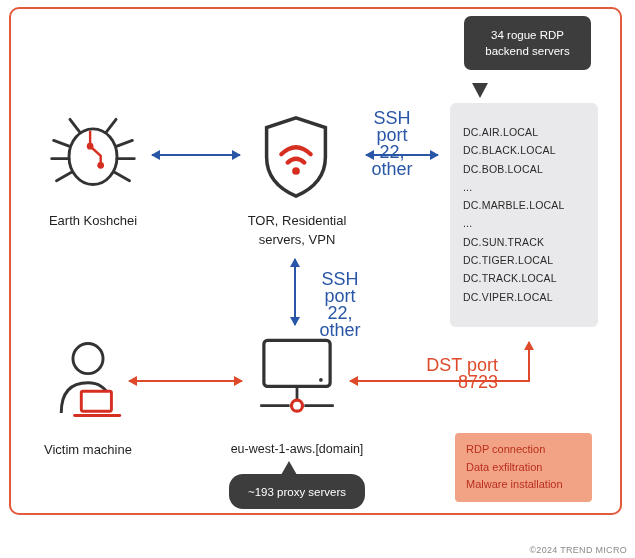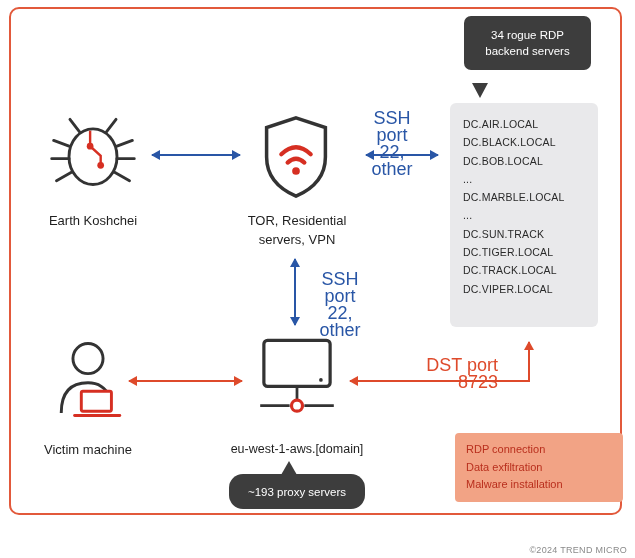--- a/index.html
+++ b/index.html
@@ -44,25 +44,25 @@
     border-top:15px solid var(--dark-box);
   }
   .pointer-up{
     position:absolute;width:0;height:0;
     border-left:8px solid transparent;border-right:8px solid transparent;
     border-bottom:14px solid var(--dark-box);
   }
   .list-box{
     position:absolute;left:450px;top:103px;width:148px;height:224px;
     background:var(--gray-box);border-radius:6px;box-sizing:border-box;
-    padding:12px 8px 10px 13px;
+    padding:20px 8px 10px 13px;
   }
   .list-line{font-size:10.5px;line-height:18.3px;color:#2a2a2a;letter-spacing:.2px;}
   .salmon-box{
-    position:absolute;left:455px;top:433px;width:168px;height:69px;
+    position:absolute;left:455px;top:433px;width:137px;height:69px;
     background:var(--salmon-box);border-radius:4px;box-sizing:border-box;
     padding:8px 11px;
   }
   .salmon-line{font-size:11px;line-height:17.5px;color:var(--salmon-text);}
   .copyright{
     position:absolute;right:8px;top:545px;font-size:9px;color:#8a8a8a;letter-spacing:.3px;
   }
 </style>
 </head>
 <body>

